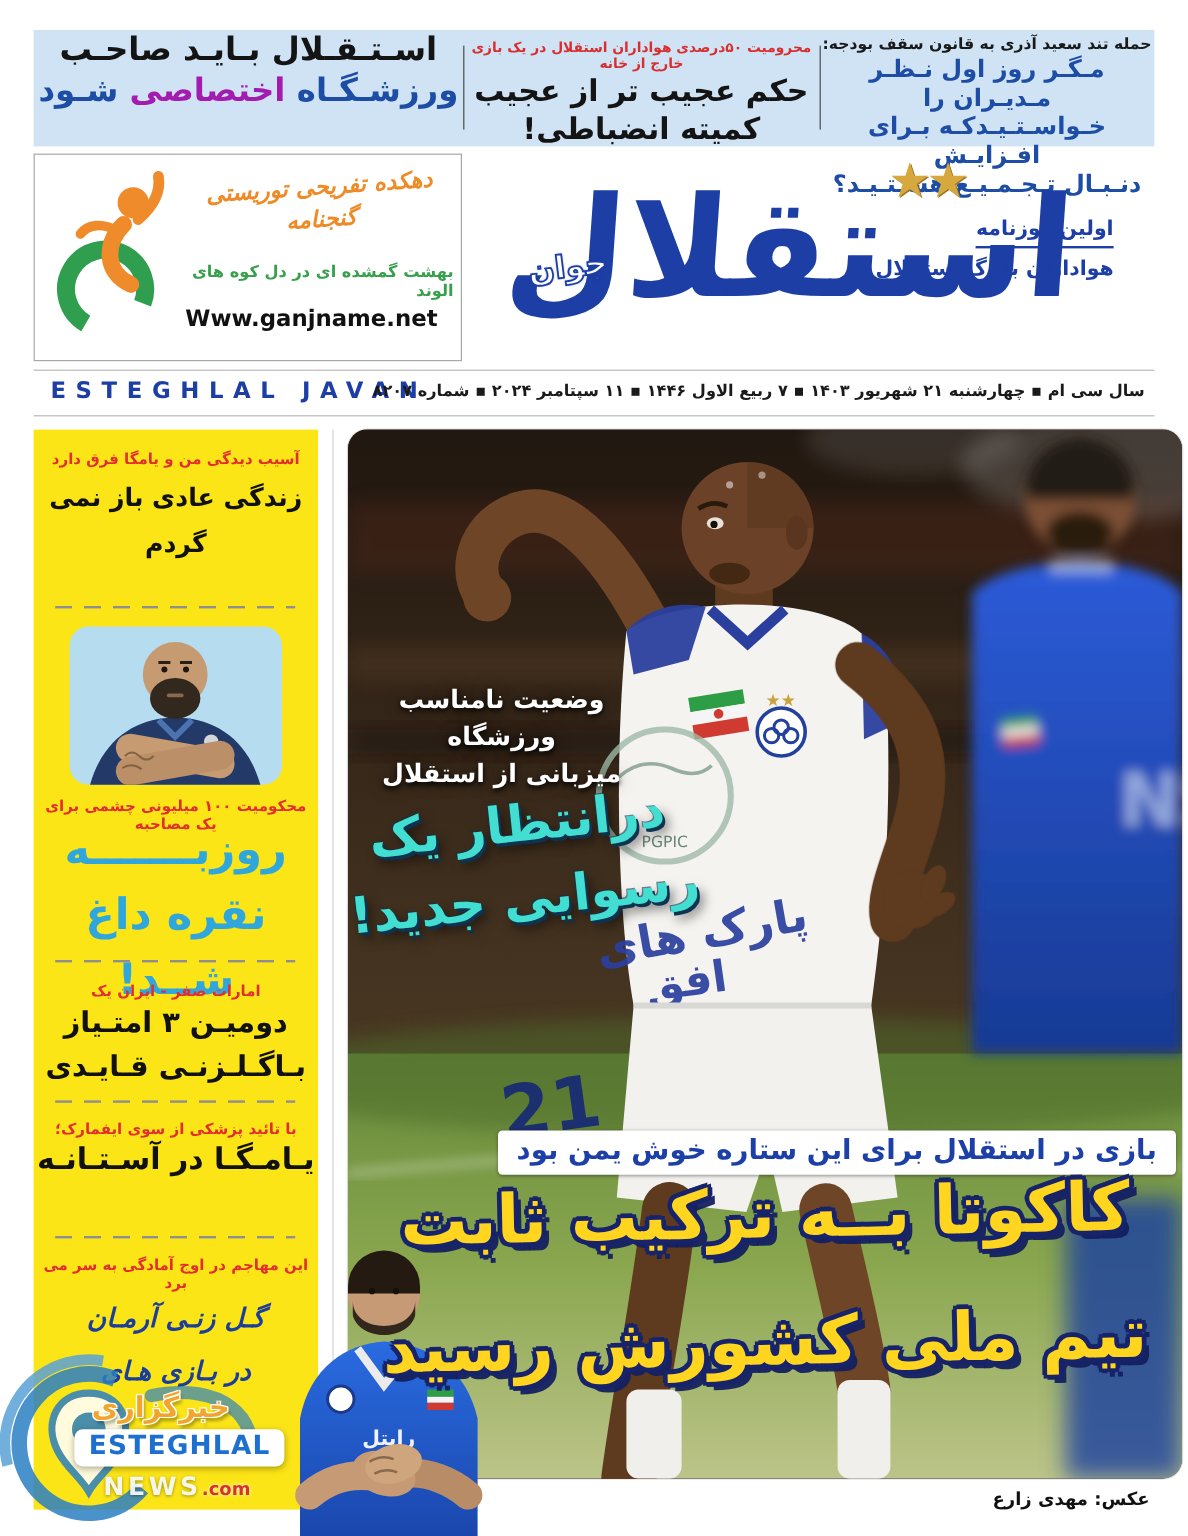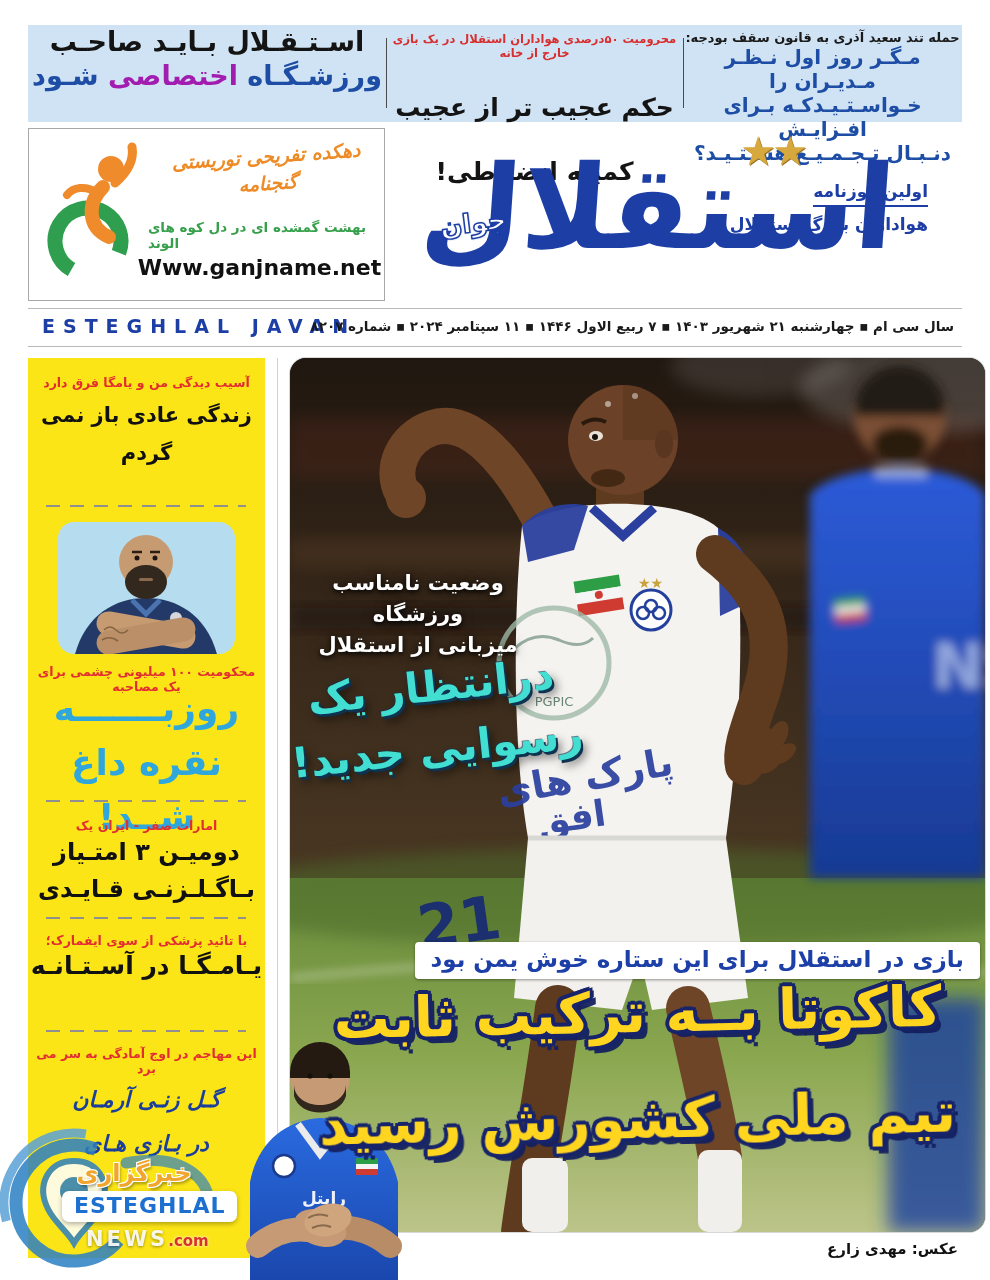--- a/index.html
+++ b/index.html
@@ -13,30 +13,30 @@
   .story-right{right:0;width:279px;}
   .story-mid{right:279px;width:297px;}
   .story-left{right:576px;width:358px;}
   .vdiv{position:absolute;top:13px;height:70px;width:1px;background:#4a4a4a;}
   .kick{font-weight:700;}
   .k-black{color:#1a1a1a;font-size:13px;margin-top:5px;}
   .k-red{color:#d92e2e;font-size:11.5px;margin-top:7px;}
   .hl-blue{color:#1d4da4;font-weight:700;}
   .hl-black{color:#141414;font-weight:700;}
   .story-right .hl-blue{font-size:20px;line-height:24px;letter-spacing:-0.5px;}
-  .story-mid .hl-black{font-size:25px;line-height:32px;letter-spacing:-0.5px;margin-top:32px;}
+  .story-mid .hl-black{font-size:25px;line-height:32px;letter-spacing:-0.5px;}
   .story-left .big{font-size:27px;line-height:34px;letter-spacing:-0.5px;}
   .lite-blue{color:#a21caf;}
 
   
   .adbox{left:28px;top:128px;width:355px;height:171px;border:1px solid #a8a8a8;background:#fff;}
   .ad-title{right:6px;top:14px;width:222px;color:#ee8b26;font-size:19px;line-height:27px;
             font-weight:700;font-style:italic;transform:rotate(-4deg);text-align:center;direction:rtl;}
-  .ad-sub{right:6px;top:90px;width:230px;color:#37a04c;font-size:13.5px;font-weight:700;text-align:left;direction:rtl;}
-  .ad-url{right:2px;top:126px;width:245px;color:#111;font-size:22px;font-weight:700;text-align:center;direction:ltr;}
+  .ad-sub{right:6px;top:90px;width:230px;color:#37a04c;font-size:13.5px;font-weight:700;text-align:right;direction:rtl;}
+  .ad-url{right:2px;top:126px;width:245px;color:#111;font-size:19px;font-weight:700;text-align:center;direction:ltr;}
 
   
   .masthead{left:400px;top:126px;width:562px;height:178px;}
   .mh-title{left:8px;top:-4px;width:500px;height:174px;font-size:116px;line-height:172px;
             color:#1c3ea5;font-weight:700;text-align:center;direction:rtl;transform:skewX(-4deg);}
   .mh-javan{left:40px;top:82px;font-size:26px;font-weight:700;color:#fff;
             -webkit-text-stroke:1.5px #1c3ea5;text-shadow:0 0 2px #1c3ea5;transform:rotate(-7deg);}
   .mh-stars{right:158px;top:2px;font-size:40px;color:#d7a83d;letter-spacing:-4px;
             text-shadow:1px 1px 0 #9a7426;}
   .mh-tag1{right:34px;top:55px;font-size:17px;font-weight:700;color:#1c3ea5;direction:rtl;

